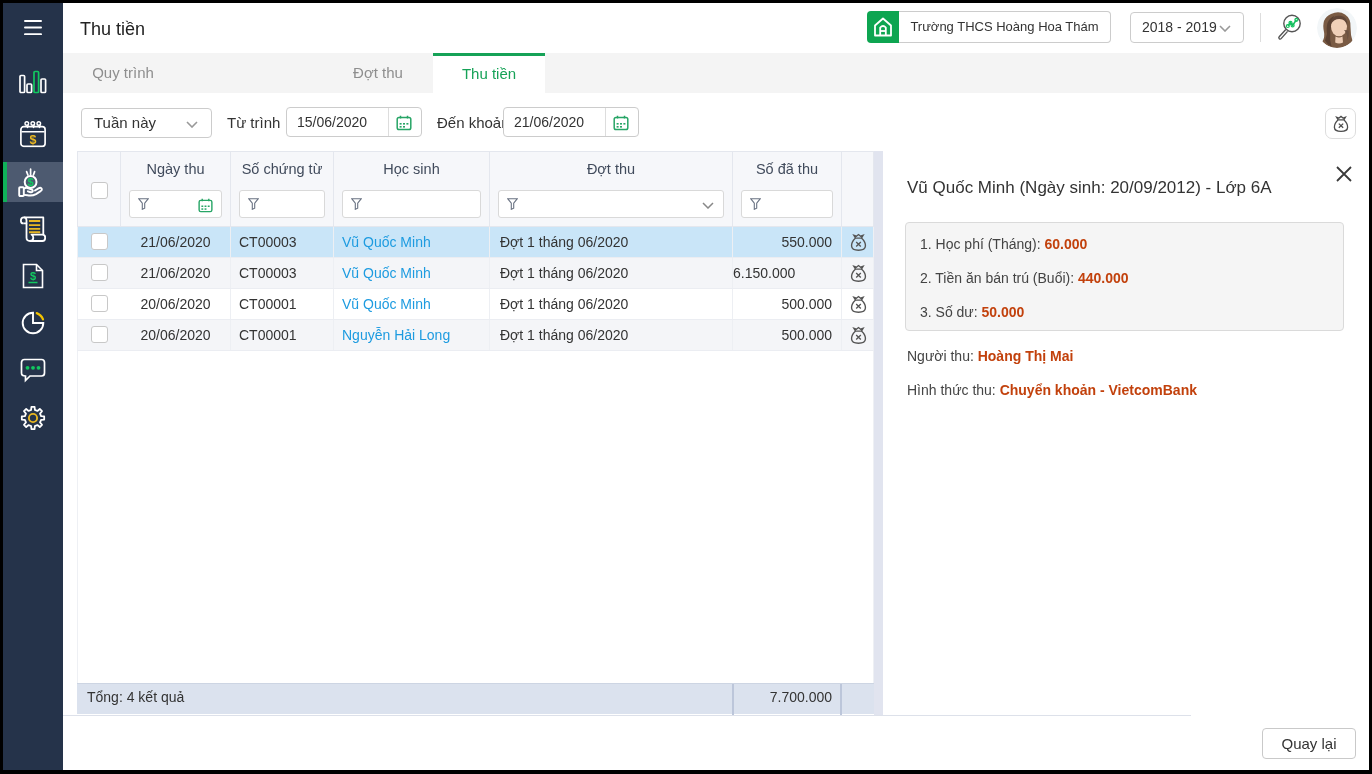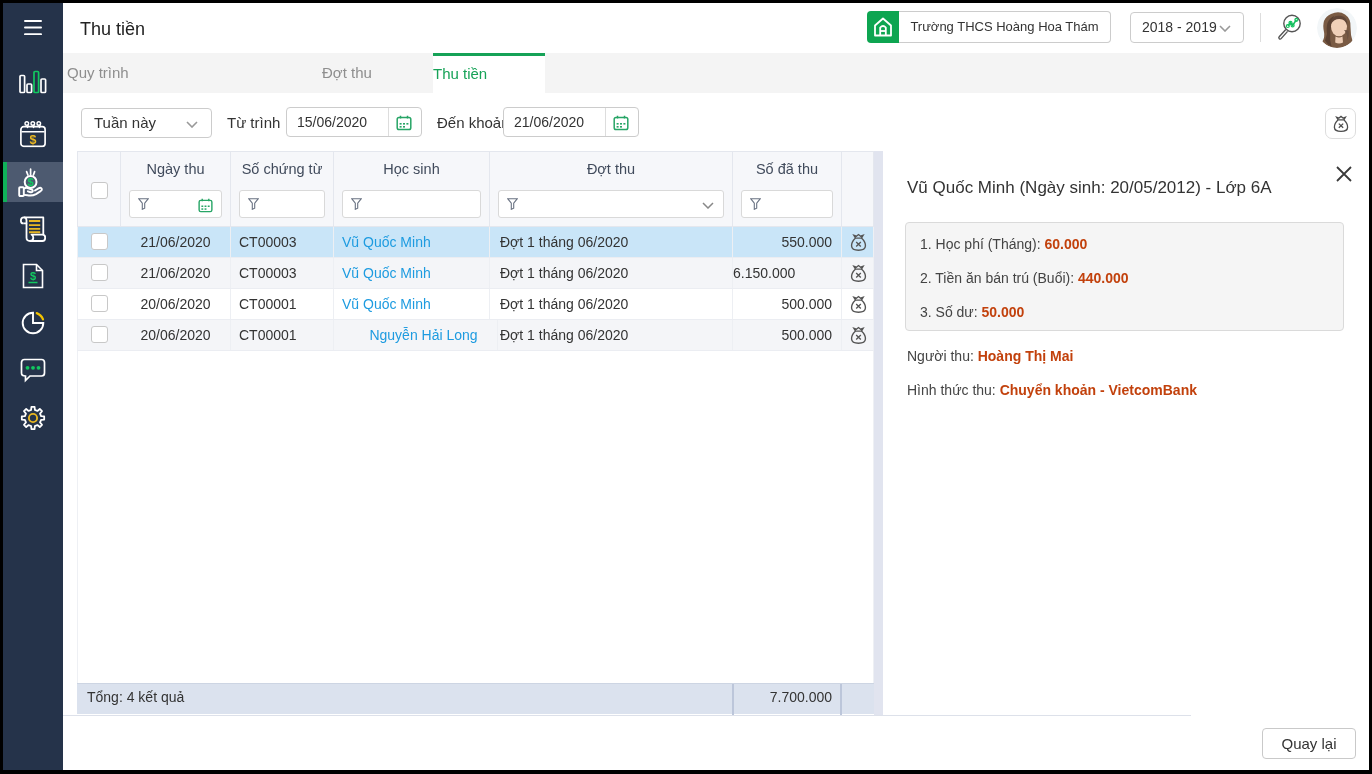--- a/index.html
+++ b/index.html
@@ -18,21 +18,21 @@
 #schoolgrp { position:absolute; left:804px; top:8px; height:32px; }
 #housebtn { position:absolute; left:0; top:0; width:32px; height:32px; background:#0da551; border-radius:4px 0 0 4px; }
 #schoolname { position:absolute; left:32px; top:0; width:212px; height:32px; border:1px solid #ccc; border-left:none; border-radius:0 4px 4px 0; font-size:13px; white-space:nowrap; color:#333; line-height:30px; text-align:center; }
 #yearbox { position:absolute; left:1067px; top:9px; width:114px; height:31px; border:1px solid #ccc; border-radius:4px; font-size:14px; color:#333; line-height:29px; padding-left:11px; }
 #yearbox svg { position:absolute; right:12px; top:12px; }
 #tb-div { position:absolute; left:1197px; top:10px; width:1px; height:29px; background:#ddd; }
 #searchico { position:absolute; left:1212px; top:10px; }
 #avatar { position:absolute; left:1254px; top:5px; width:40px; height:40px; border-radius:50%; overflow:hidden; }
 
 #tabbar { position:absolute; left:60px; top:50px; width:1306px; height:40px; background:#f4f4f4; }
-.tab { position:absolute; top:0; height:40px; line-height:40px; text-align:left; font-size:15px; color:#8e8e8e; }
+.tab { position:absolute; top:0; height:40px; line-height:40px; text-align:center; font-size:15px; color:#8e8e8e; }
 .tab.active { background:#fff; color:#16a257; border-top:3px solid #16a257; line-height:36px; }
 
 #filterrow { position:absolute; left:60px; top:90px; width:1306px; height:61px; background:#fff; }
 #weeksel { position:absolute; left:18px; top:15px; width:131px; height:30px; border:1px solid #ccc; border-radius:4px; font-size:15px; color:#333; line-height:28px; padding-left:12px; }
 #weeksel svg { position:absolute; right:13px; top:12px; }
 .flabel { position:absolute; top:21px; font-size:15px; color:#333; }
 .dateinput { position:absolute; top:14px; width:136px; height:30px; border:1px solid #ccc; border-radius:4px; font-size:14px; color:#333; line-height:28px; padding-left:10px; background:#fff; }
 .dateinput .sep { position:absolute; right:32px; top:0; width:1px; height:28px; background:#ddd; }
 .dateinput svg { position:absolute; right:9px; top:7px; }
 #bagbtn { position:absolute; left:1262px; top:15px; width:31px; height:31px; border:1px solid #ddd; border-radius:7px; }
@@ -271,21 +271,21 @@
               <path d="M7.2 5.8 L5.6 3.2 L8 4 L10 2.4 L12 4 L14.4 3.2 L12.8 5.8"></path>
               <path d="M7.2 5.8 L12.8 5.8 Q16.8 9.5 16.6 13.4 Q16.4 17.4 10 17.4 Q3.6 17.4 3.4 13.4 Q3.2 9.5 7.2 5.8 Z"></path>
               <path d="M7.8 9.6 L12.2 13.8 M12.2 9.6 L7.8 13.8"></path>
             </g>
           </svg></div>
   </div>
   <div class="row" style="top:169px; background:#f4f5f8;">
     <div class="cb" style="left:13px; top:6px;"></div>
     <div class="cell cline" style="left:43px; width:110px; text-align:center;">20/06/2020</div>
     <div class="cell cline" style="left:153px; width:103px; padding-left:8px;">CT00001</div>
-    <div class="cell cline link" style="left:264px; width:156px; padding-left:8px;text-align:center;">Nguyễn Hải Long</div>
+    <div class="cell cline link" style="left:256px; width:156px; padding-left:8px;">Nguyễn Hải Long</div>
     <div class="cell cline" style="left:412px; width:243px; padding-left:10px;">Đợt 1 tháng 06/2020</div>
     <div class="cell cline" style="left:655px; width:109px; text-align:right; padding-right:9px;">500.000</div>
     <div class="cell" style="left:764px; width:33px; text-align:center;"><svg width="21" height="21" viewBox="0 0 20 20" style="vertical-align:-5.5px;">
             <g fill="none" stroke="#555" stroke-width="1.3">
               <path d="M7.2 5.8 L5.6 3.2 L8 4 L10 2.4 L12 4 L14.4 3.2 L12.8 5.8"></path>
               <path d="M7.2 5.8 L12.8 5.8 Q16.8 9.5 16.6 13.4 Q16.4 17.4 10 17.4 Q3.6 17.4 3.4 13.4 Q3.2 9.5 7.2 5.8 Z"></path>
               <path d="M7.8 9.6 L12.2 13.8 M12.2 9.6 L7.8 13.8"></path>
             </g>
           </svg></div>
   </div>
@@ -294,21 +294,21 @@
     <div style="position:absolute; left:10px; top:5px;">Tổng: 4 kết quả</div>
     <div class="fsep" style="left:655px;"></div>
     <div class="fsep" style="left:763px;"></div>
     <div style="position:absolute; right:42px; top:5px;">7.700.000</div>
   </div>
 </div>
 
 <div style="position:absolute; left:871px; top:148px; width:9px; height:566px; background:#e1e4ef;"></div>
 
 <div id="panel">
-  <div id="ptitle">Vũ Quốc Minh (Ngày sinh: 20/05/2012) - Lớp 6A</div>
+  <div id="ptitle">Vũ Quốc Minh (Ngày sinh: 20/09/2012) - Lớp 6A</div>
   <div id="pclose"><svg width="18" height="18" viewBox="0 0 18 18">
           <path d="M2 2 L16 16 M16 2 L2 16" stroke="#3a3a3a" stroke-width="1.8" fill="none"></path>
         </svg></div>
   <div id="pbox">
     <div class="pitem" style="top:13px;">1. Học phí (Tháng): <b>60.000</b></div>
     <div class="pitem" style="top:47px;">2. Tiền ăn bán trú (Buổi): <b>440.000</b></div>
     <div class="pitem" style="top:81px;">3. Số dư: <b>50.000</b></div>
   </div>
   <div class="pline" style="top:197px;">Người thu: <b>Hoàng Thị Mai</b></div>
   <div class="pline" style="top:231px;">Hình thức thu: <b>Chuyển khoản - VietcomBank</b></div>

